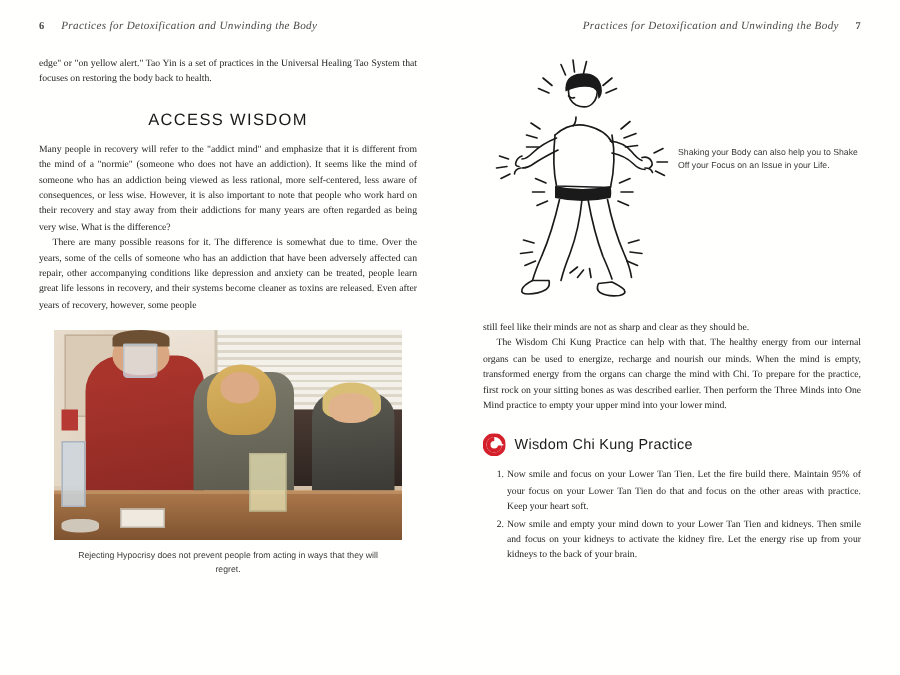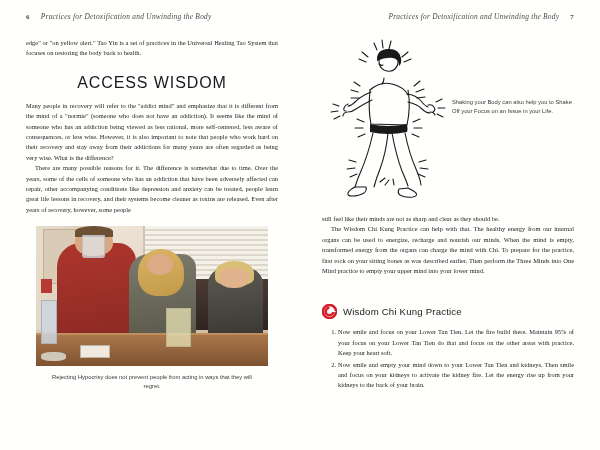--- a/index.html
+++ b/index.html
@@ -62,21 +62,21 @@
     text-align: justify;
     text-justify: inter-word;
     color: #1c1c1c;
     hyphens: manual;
   }
   p.body.indent { text-indent: 9px; }
 
   h2.section-title {
     font-family: "Liberation Sans", sans-serif;
     font-weight: 400;
-    font-size: 16px;
+    font-size: 11px;
     letter-spacing: 0.9px;
     text-align: center;
     margin: 15px 0 9px 0;
     color: #1a1a1a;
   }
 
   
   .photo-block { margin-top: 11px; }
   .photo {
     position: relative;
@@ -158,21 +158,21 @@
     color: #3a3a3a;
     padding-top: 60px;
     padding-left: 6px;
   }
 
   
   .practice-head {
     display: flex;
     align-items: center;
     gap: 6px;
-    margin: 28px 0 8px 0;
+    margin: 13px 0 8px 0;
   }
   .practice-icon { flex: none; display: block; }
   .practice-title {
     font-family: "Liberation Sans", sans-serif;
     font-size: 9.6px;
     letter-spacing: 0.2px;
     color: #1a1a1a;
   }
 
   

